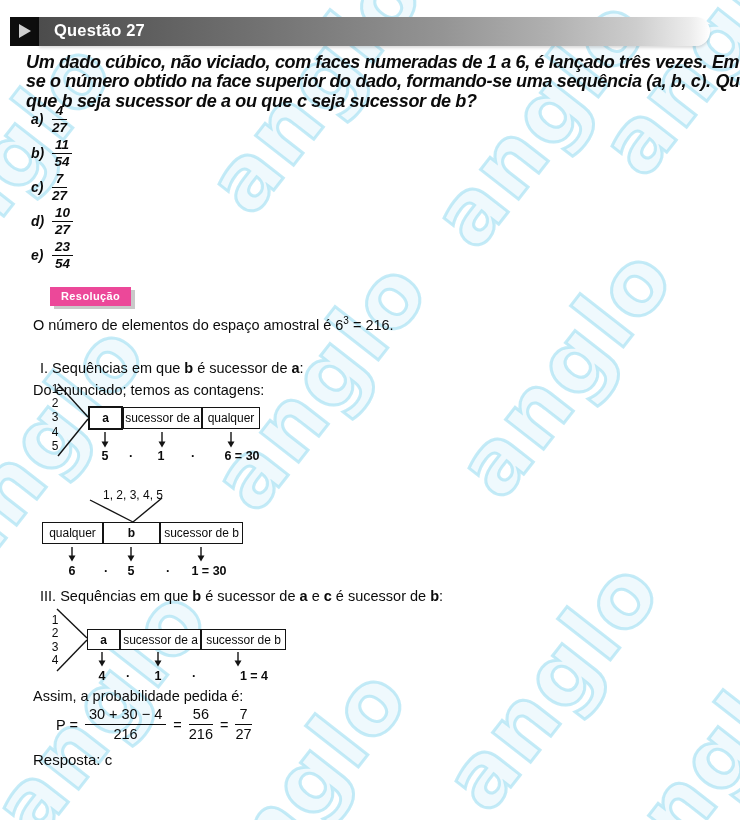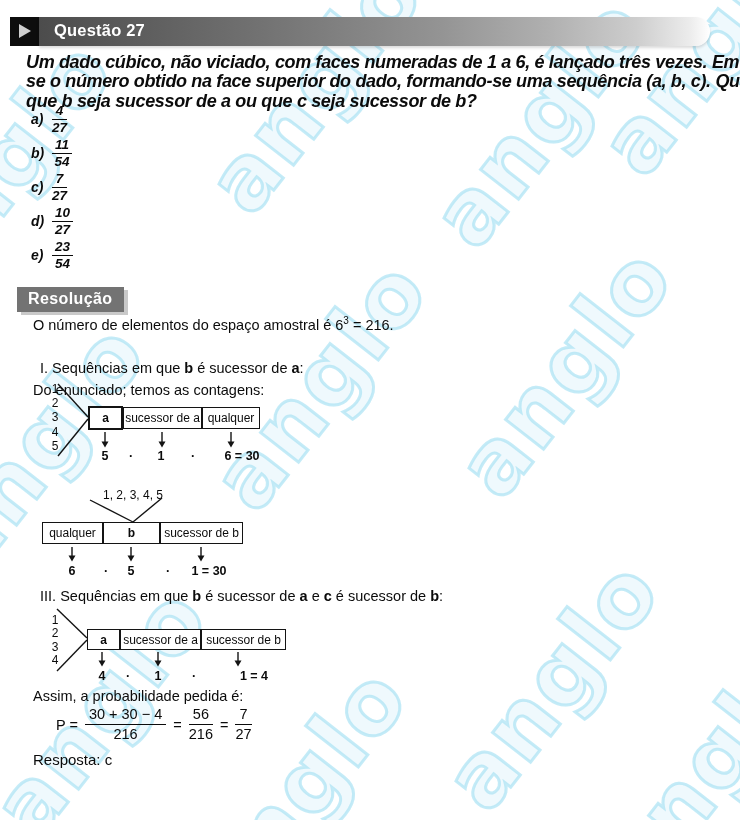--- a/index.html
+++ b/index.html
@@ -41,22 +41,22 @@
   }
   
   .options { position:absolute; left:31px; top:102px; z-index:1; font-style:italic; font-weight:bold; }
   .opt { display:flex; align-items:center; height:34px; }
   .opt .letter { width:21px; font-size:14px; }
   .frac { display:inline-block; text-align:center; font-size:13.5px; line-height:14px; }
   .frac .num { display:block; padding:0 3px 1px; border-bottom:1.6px solid #0b0b0b; }
   .frac .den { display:block; padding-top:1px; }
   
   .badge {
-    position:absolute; left:17px; top:287px; z-index:1;
-    background:#737373; color:#ffffff; font-weight:bold; font-size:16px;
+    position:absolute; left:50px; top:287px; z-index:1;
+    background:#ec4899; color:#ffffff; font-weight:bold; font-size:11px;
     letter-spacing:0.4px; padding:3px 11px 4px; box-shadow:4px 3px 0 #c9c9c9;
   }
   .rtext { position:absolute; z-index:1; font-size:14.5px; white-space:nowrap; }
   .rtext sup { font-size:10px; }
   .rtext b { font-weight:bold; }
   #res-line1 { left:33px; top:315px; }
   #res-line2 { left:33px; top:338px;margin-top:44px; }
   #item1-head { left:40px; top:360px; }
   #item2-head { left:40px; top:470px; }
   #item3-head { left:40px; top:588px; }

